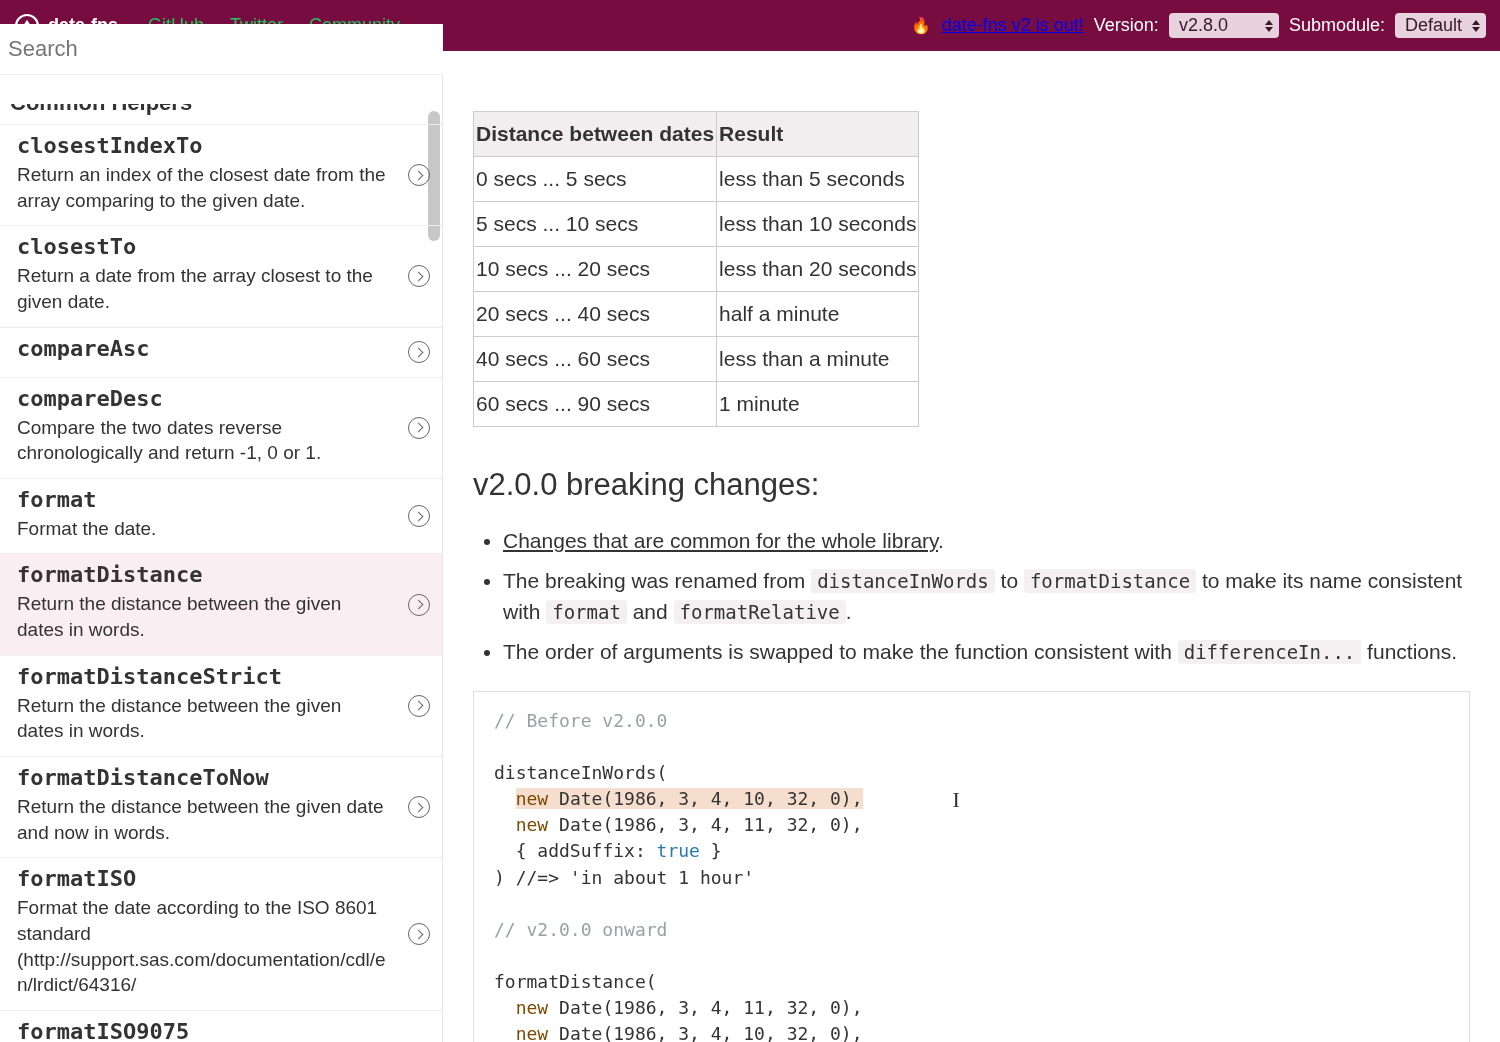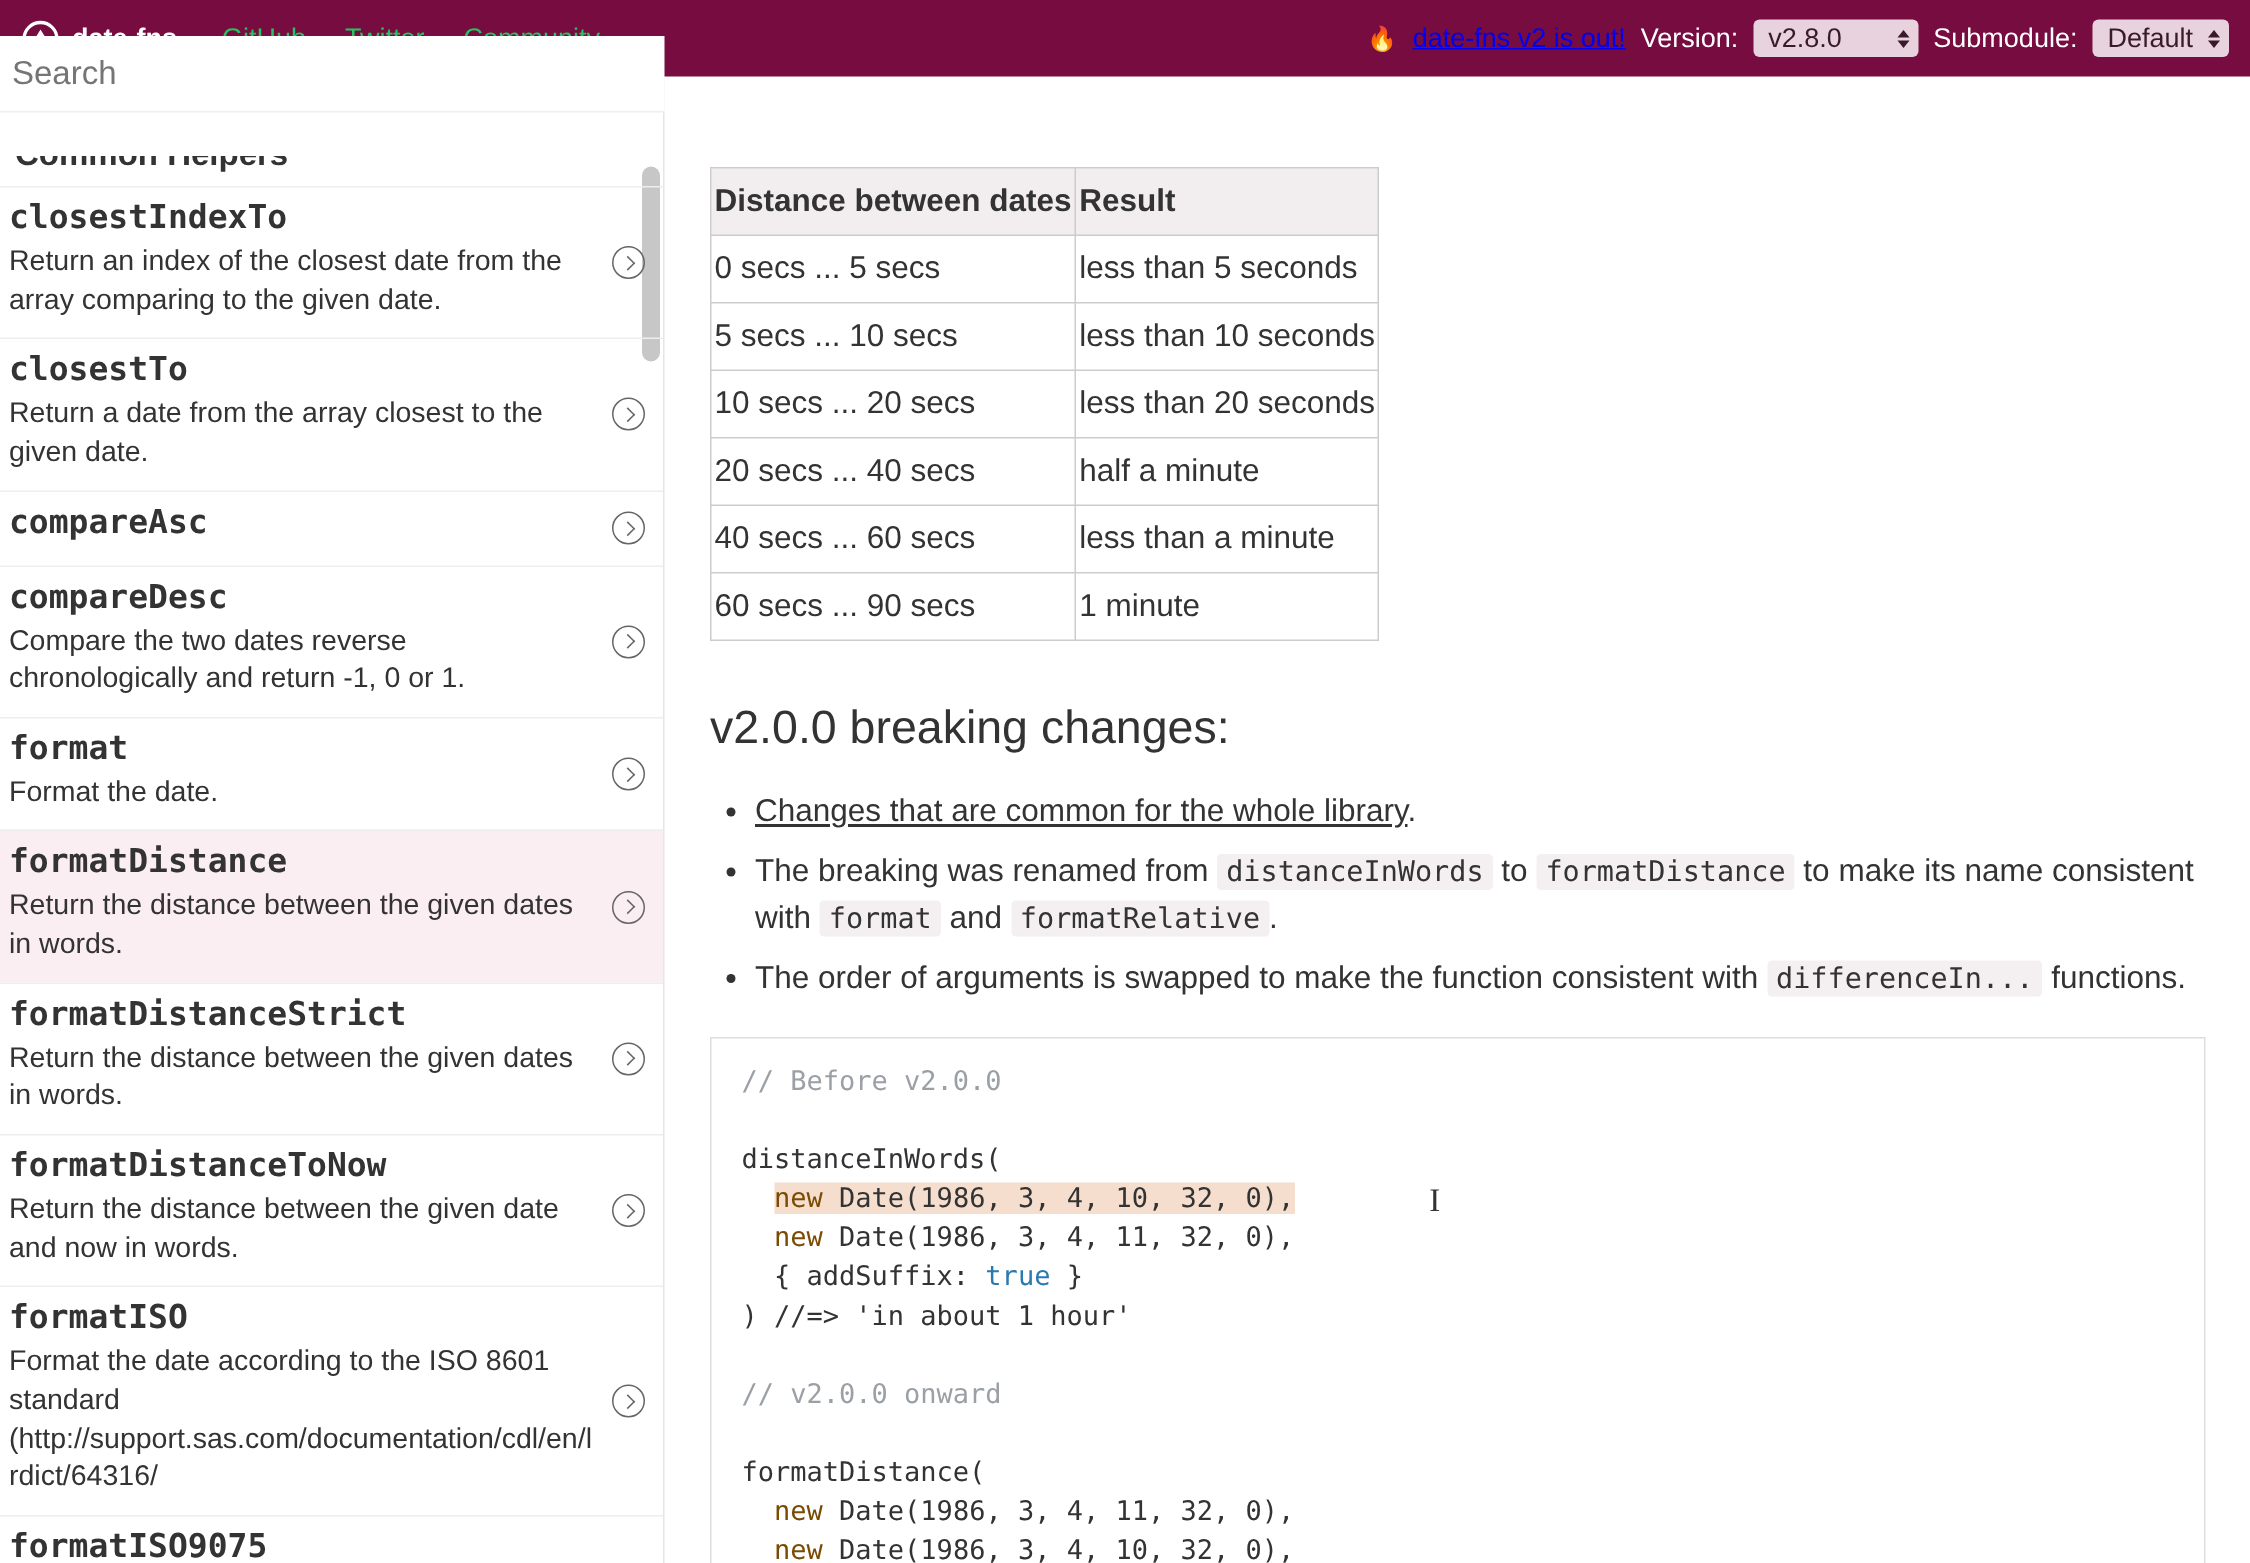--- a/index.html
+++ b/index.html
@@ -16,21 +16,21 @@
 .select-caret { position: absolute; right: 6px; top: 50%; transform: translateY(-50%); display: flex; flex-direction: column; line-height: 0; }
 .select-caret::before { content: ""; border-left: 4px solid transparent; border-right: 4px solid transparent; border-bottom: 5px solid #3a1a2a; margin-bottom: 2px; }
 .select-caret::after { content: ""; border-left: 4px solid transparent; border-right: 4px solid transparent; border-top: 5px solid #3a1a2a; }
 .layout { display: flex; height: calc(100% - 40px); }
 .search-bar { width: 443px; position: absolute; top: 24px; left: 0; background: #fff; border-bottom: 1px solid #eee; z-index: 5; }
 .search-bar input { width: 100%; font-size: 22px; padding: 12px 8px; border: none; outline: none; color: #444; }
 .sidebar { width: 443px; border-right: 1px solid #e6e6e6; overflow-y: hidden; position: relative; padding-top: 53px; }
 .sidebar-inner { position: absolute; top: 53px; left: 0; right: 0; bottom: 0; overflow: hidden; }
 .sidebar-scroll { position: absolute; top: -14px; left: 0; right: 0; }
 .section-title-cut { font-size: 22px; font-weight: 700; color: #333; padding: 0 10px 8px; overflow: hidden; white-space: nowrap; }
-.side-item { padding: 8px 6px 12px; border-top: 1px solid #eee; position: relative; }
+.side-item { padding: 8px 17px 12px; border-top: 1px solid #eee; position: relative; }
 .side-item:first-of-type { border-top: 1px solid #eee; }
 .side-item.active { background: #fbeef2; }
 .side-title { font-family: ui-monospace, SFMono-Regular, Menlo, Consolas, monospace; font-size: 22px; font-weight: 700; color: #333; margin-bottom: 4px; }
 .side-desc { font-size: 19px; color: #333; line-height: 1.35; padding-right: 38px; word-break: break-word; }
 .chev { position: absolute; right: 12px; top: 50%; transform: translateY(-50%); width: 22px; height: 22px; border: 1.5px solid #666; border-radius: 50%; display: flex; align-items: center; justify-content: center; }
 .chev::after { content: ""; width: 6px; height: 6px; border-top: 1.5px solid #666; border-right: 1.5px solid #666; transform: rotate(45deg); margin-left: -2px; }
 .scrollbar-fake { position: absolute; top: 60px; right: 2px; width: 12px; height: 130px; background: #c7c7c7; border-radius: 6px; }
 .main { flex: 1; overflow-y: auto; padding: 0 30px 40px 30px; position: relative; }
 .doc-table { border-collapse: collapse; margin-top: 60px; border: 1px solid #ccc; }
 .doc-table th, .doc-table td { border: 1px solid #ccc; padding: 10px 2px; text-align: left; font-size: 21px; vertical-align: middle; }

